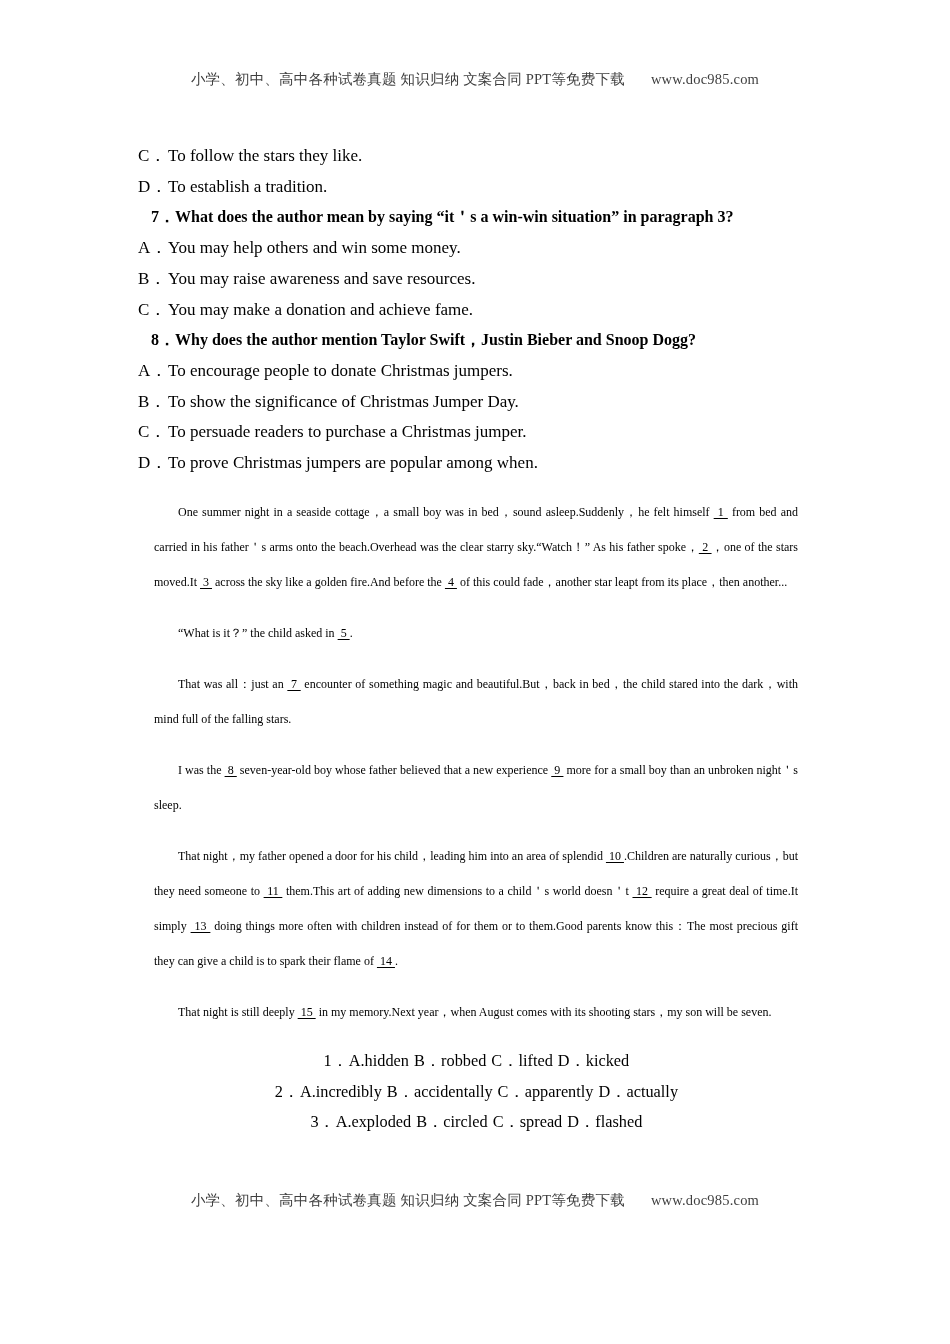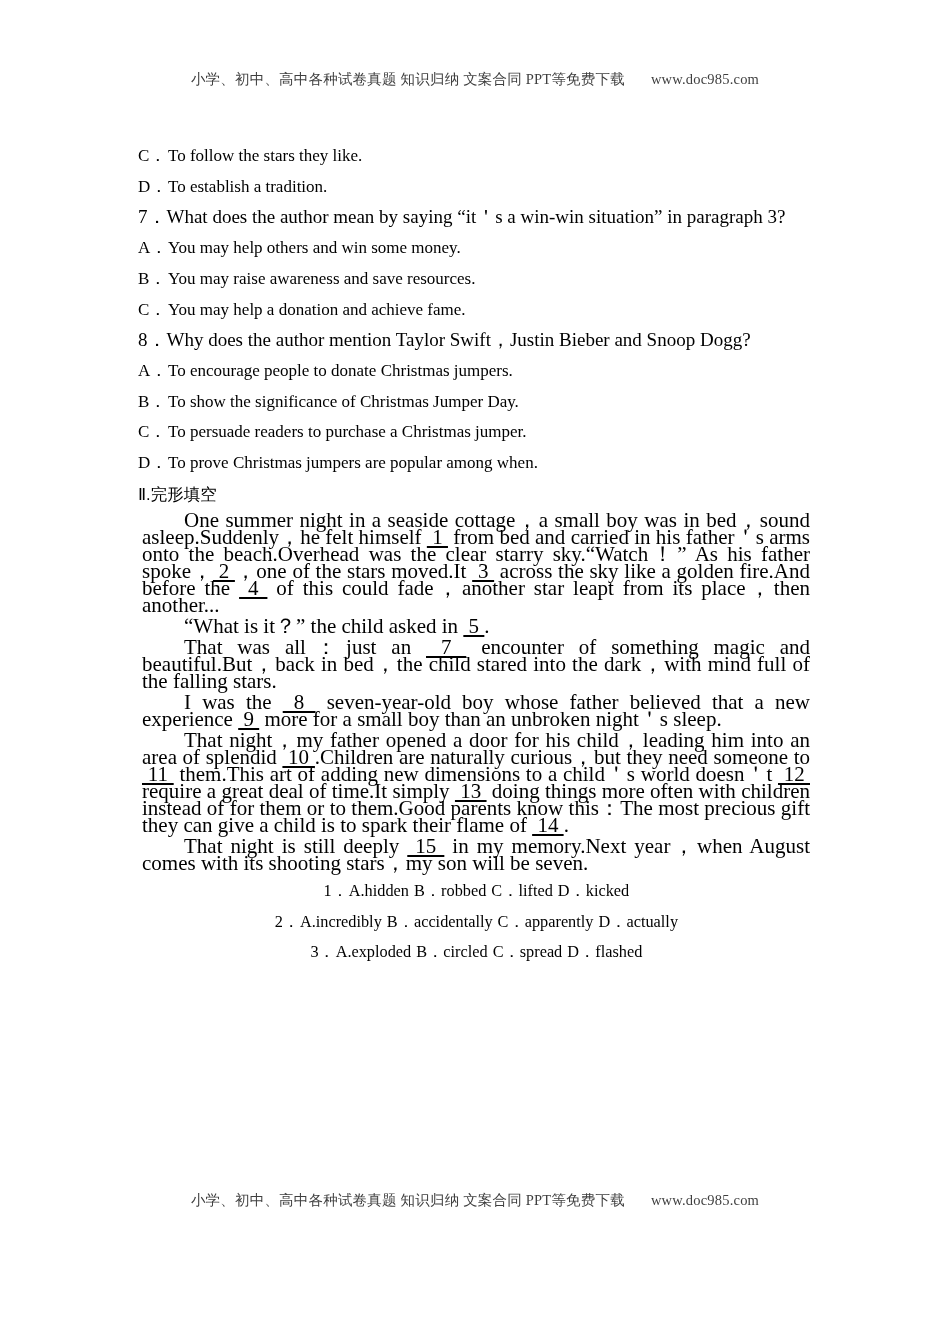--- a/index.html
+++ b/index.html
@@ -56,43 +56,44 @@
     line-height: 30.7px;
     white-space: nowrap;
   }
   .opt-label {
     display: inline-block;
     min-width: 30px;
   }
 
   
   .q-stem {
-    font-size: 19px;
+    font-size: 16px;
     line-height: 30.7px;
-    font-weight: normal;
+    font-weight: bold;
     white-space: nowrap;
+    margin-left: 13px;
   }
 
   
   .section-head {
     font-size: 16.5px;
     line-height: 27px;
     margin-top: 2px;
     font-family: "Liberation Sans", "DejaVu Sans", sans-serif;
     font-weight: normal;
   }
 
   
   .passage {
-    font-size: 21px;
-    line-height: 17px;
+    font-size: 12px;
+    line-height: 35px;
     text-align: justify;
     text-justify: inter-word;
     text-indent: 2em;
-    margin: 4px;
+    margin: 16px;
   }
 
   
   .blank {
     text-decoration: underline;
     text-underline-offset: 2px;
     white-space: nowrap;
   }
 
   
@@ -128,38 +129,37 @@
     </div>
 
     <div class="q-stem">7．What does the author mean by saying “it＇s a win-win situation” in paragraph 3?</div>
     <div class="opt-line">
       <span class="opt-label">A．</span><span>You may help others and win some money.</span>
     </div>
     <div class="opt-line">
       <span class="opt-label">B．</span><span>You may raise awareness and save resources.</span>
     </div>
     <div class="opt-line">
-      <span class="opt-label">C．</span><span>You may help a donation and achieve fame.</span>
+      <span class="opt-label">C．</span><span>You may make a donation and achieve fame.</span>
     </div>
 
     <div class="q-stem">8．Why does the author mention Taylor Swift，Justin Bieber and Snoop Dogg?</div>
     <div class="opt-line">
       <span class="opt-label">A．</span><span>To encourage people to donate Christmas jumpers.</span>
     </div>
     <div class="opt-line">
       <span class="opt-label">B．</span><span>To show the significance of Christmas Jumper Day.</span>
     </div>
     <div class="opt-line">
       <span class="opt-label">C．</span><span>To persuade readers to purchase a Christmas jumper.</span>
     </div>
     <div class="opt-line">
       <span class="opt-label">D．</span><span>To prove Christmas jumpers are popular among when.</span>
     </div>
 
-    <div class="section-head">Ⅱ.完形填空</div>
 
     <div id="cloze-body">
         <p class="passage"><span>One summer night in a seaside cottage，a small boy was in bed，sound asleep.Suddenly，he felt himself </span><span class="blank">&nbsp;1&nbsp;</span><span> from bed and carried in his father＇s arms onto the beach.Overhead was the clear starry sky.“Watch！” As his father spoke，</span><span class="blank">&nbsp;2&nbsp;</span><span>，one of the stars moved.It </span><span class="blank">&nbsp;3&nbsp;</span><span> across the sky like a golden fire.And before the </span><span class="blank">&nbsp;4&nbsp;</span><span> of this could fade，another star leapt from its place，then another...</span></p>
         <p class="passage"><span>“What is it？” the child asked in </span><span class="blank">&nbsp;5&nbsp;</span><span>.</span></p>
         <p class="passage"><span>That was all：just an </span><span class="blank">&nbsp;7&nbsp;</span><span> encounter of something magic and beautiful.But，back in bed，the child stared into the dark，with mind full of the falling stars.</span></p>
         <p class="passage"><span>I was the </span><span class="blank">&nbsp;8&nbsp;</span><span> seven-year-old boy whose father believed that a new experience </span><span class="blank">&nbsp;9&nbsp;</span><span> more for a small boy than an unbroken night＇s sleep.</span></p>
         <p class="passage"><span>That night，my father opened a door for his child，leading him into an area of splendid </span><span class="blank">&nbsp;10&nbsp;</span><span>.Children are naturally curious，but they need someone to </span><span class="blank">&nbsp;11&nbsp;</span><span> them.This art of adding new dimensions to a child＇s world doesn＇t </span><span class="blank">&nbsp;12&nbsp;</span><span> require a great deal of time.It simply </span><span class="blank">&nbsp;13&nbsp;</span><span> doing things more often with children instead of for them or to them.Good parents know this：The most precious gift they can give a child is to spark their flame of </span><span class="blank">&nbsp;14&nbsp;</span><span>.</span></p>
         <p class="passage"><span>That night is still deeply </span><span class="blank">&nbsp;15&nbsp;</span><span> in my memory.Next year，when August comes with its shooting stars，my son will be seven.</span></p>
       </div>
 

